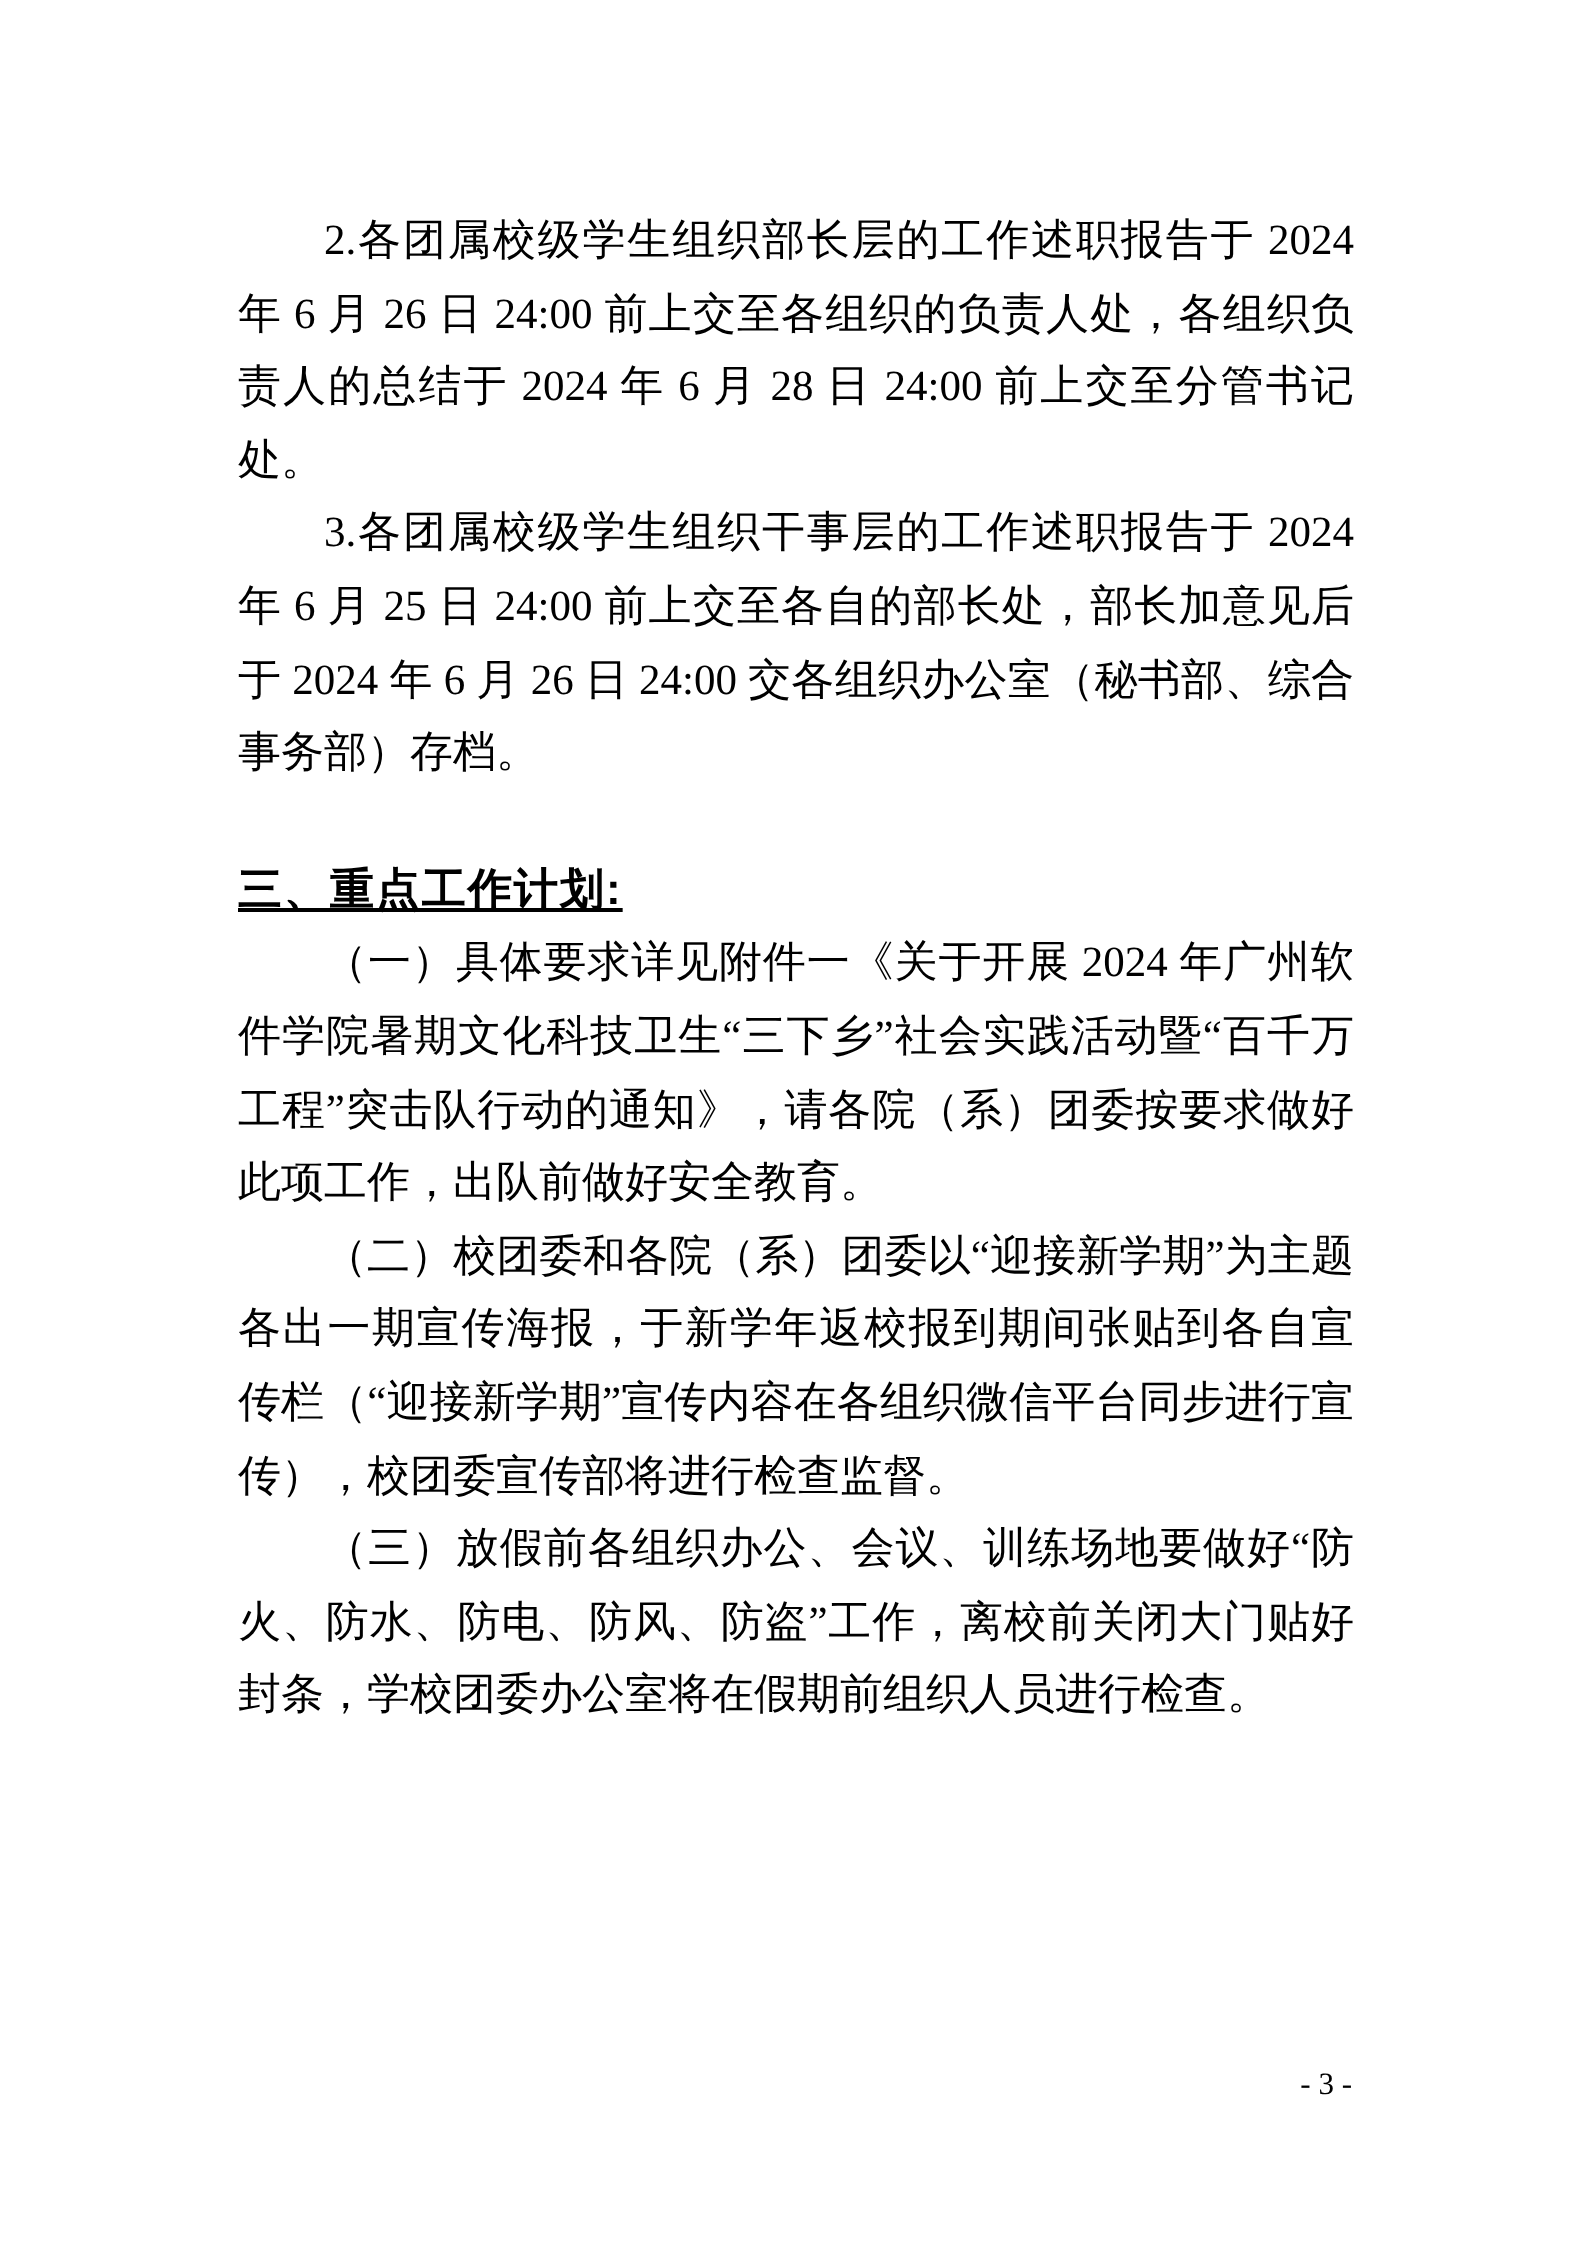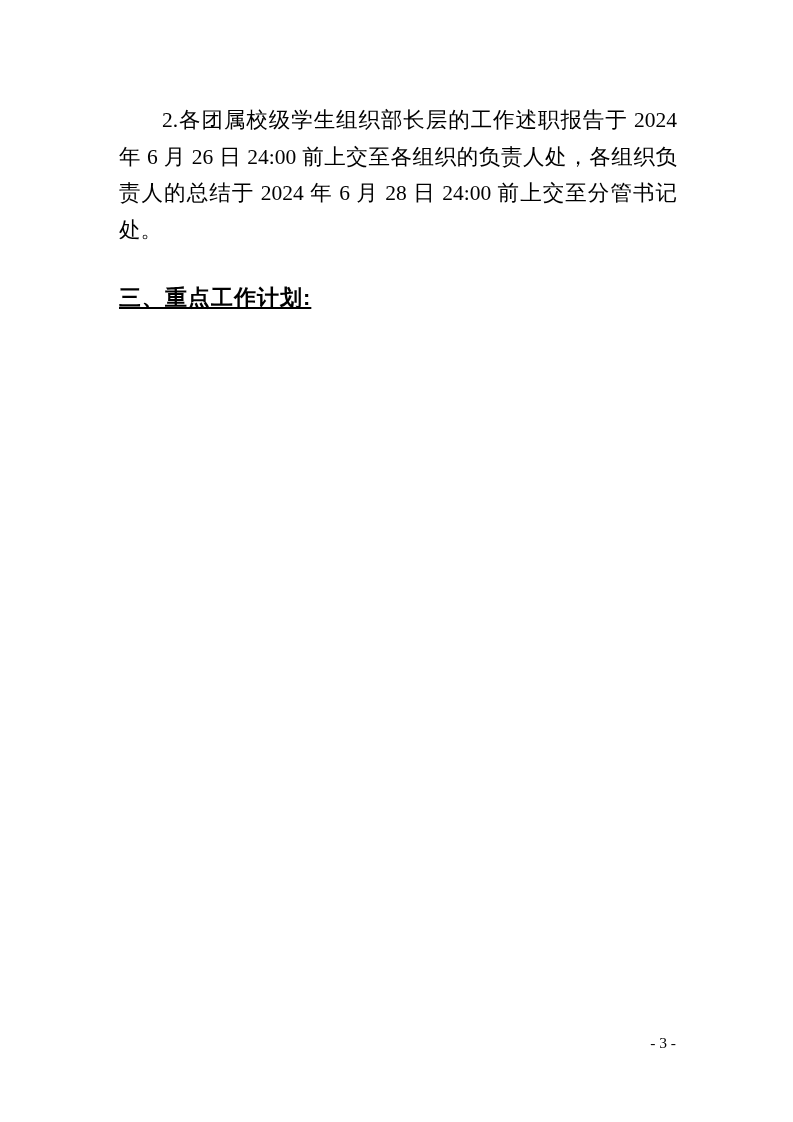--- a/index.html
+++ b/index.html
@@ -59,24 +59,28 @@
 </style>
 </head>
 <body>
 
 <div class="page">
 
   <div class="content">
 
     <p class="body-para">2.各团属校级学生组织部长层的工作述职报告于 2024 年 6 月 26 日 24:00 前上交至各组织的负责人处，各组织负责人的总结于 2024 年 6 月 28 日 24:00 前上交至分管书记处。</p>
 
+    <p class="body-para">3.各团属校级学生组织干事层的工作述职报告于 2024 年 6 月 25 日 24:00 前上交至各自的部长处，部长加意见后于 2024 年 6 月 26 日 24:00 交各组织办公室（秘书部、综合事务部）存档。</p>
 
     <h2 class="section-heading">三、重点工作计划:</h2>
 
+    <p class="body-para">（一）具体要求详见附件一《关于开展 2024 年广州软件学院暑期文化科技卫生“三下乡”社会实践活动暨“百千万工程”突击队行动的通知》，请各院（系）团委按要求做好此项工作，出队前做好安全教育。</p>
 
+    <p class="body-para">（二）校团委和各院（系）团委以“迎接新学期”为主题各出一期宣传海报，于新学年返校报到期间张贴到各自宣传栏（“迎接新学期”宣传内容在各组织微信平台同步进行宣传），校团委宣传部将进行检查监督。</p>
 
+    <p class="body-para">（三）放假前各组织办公、会议、训练场地要做好“防火、防水、防电、防风、防盗”工作，离校前关闭大门贴好封条，学校团委办公室将在假期前组织人员进行检查。</p>
 
 
   </div>
 
   <div class="page-footer">- 3 -</div>
 
 </div>
 
 </body></html>

